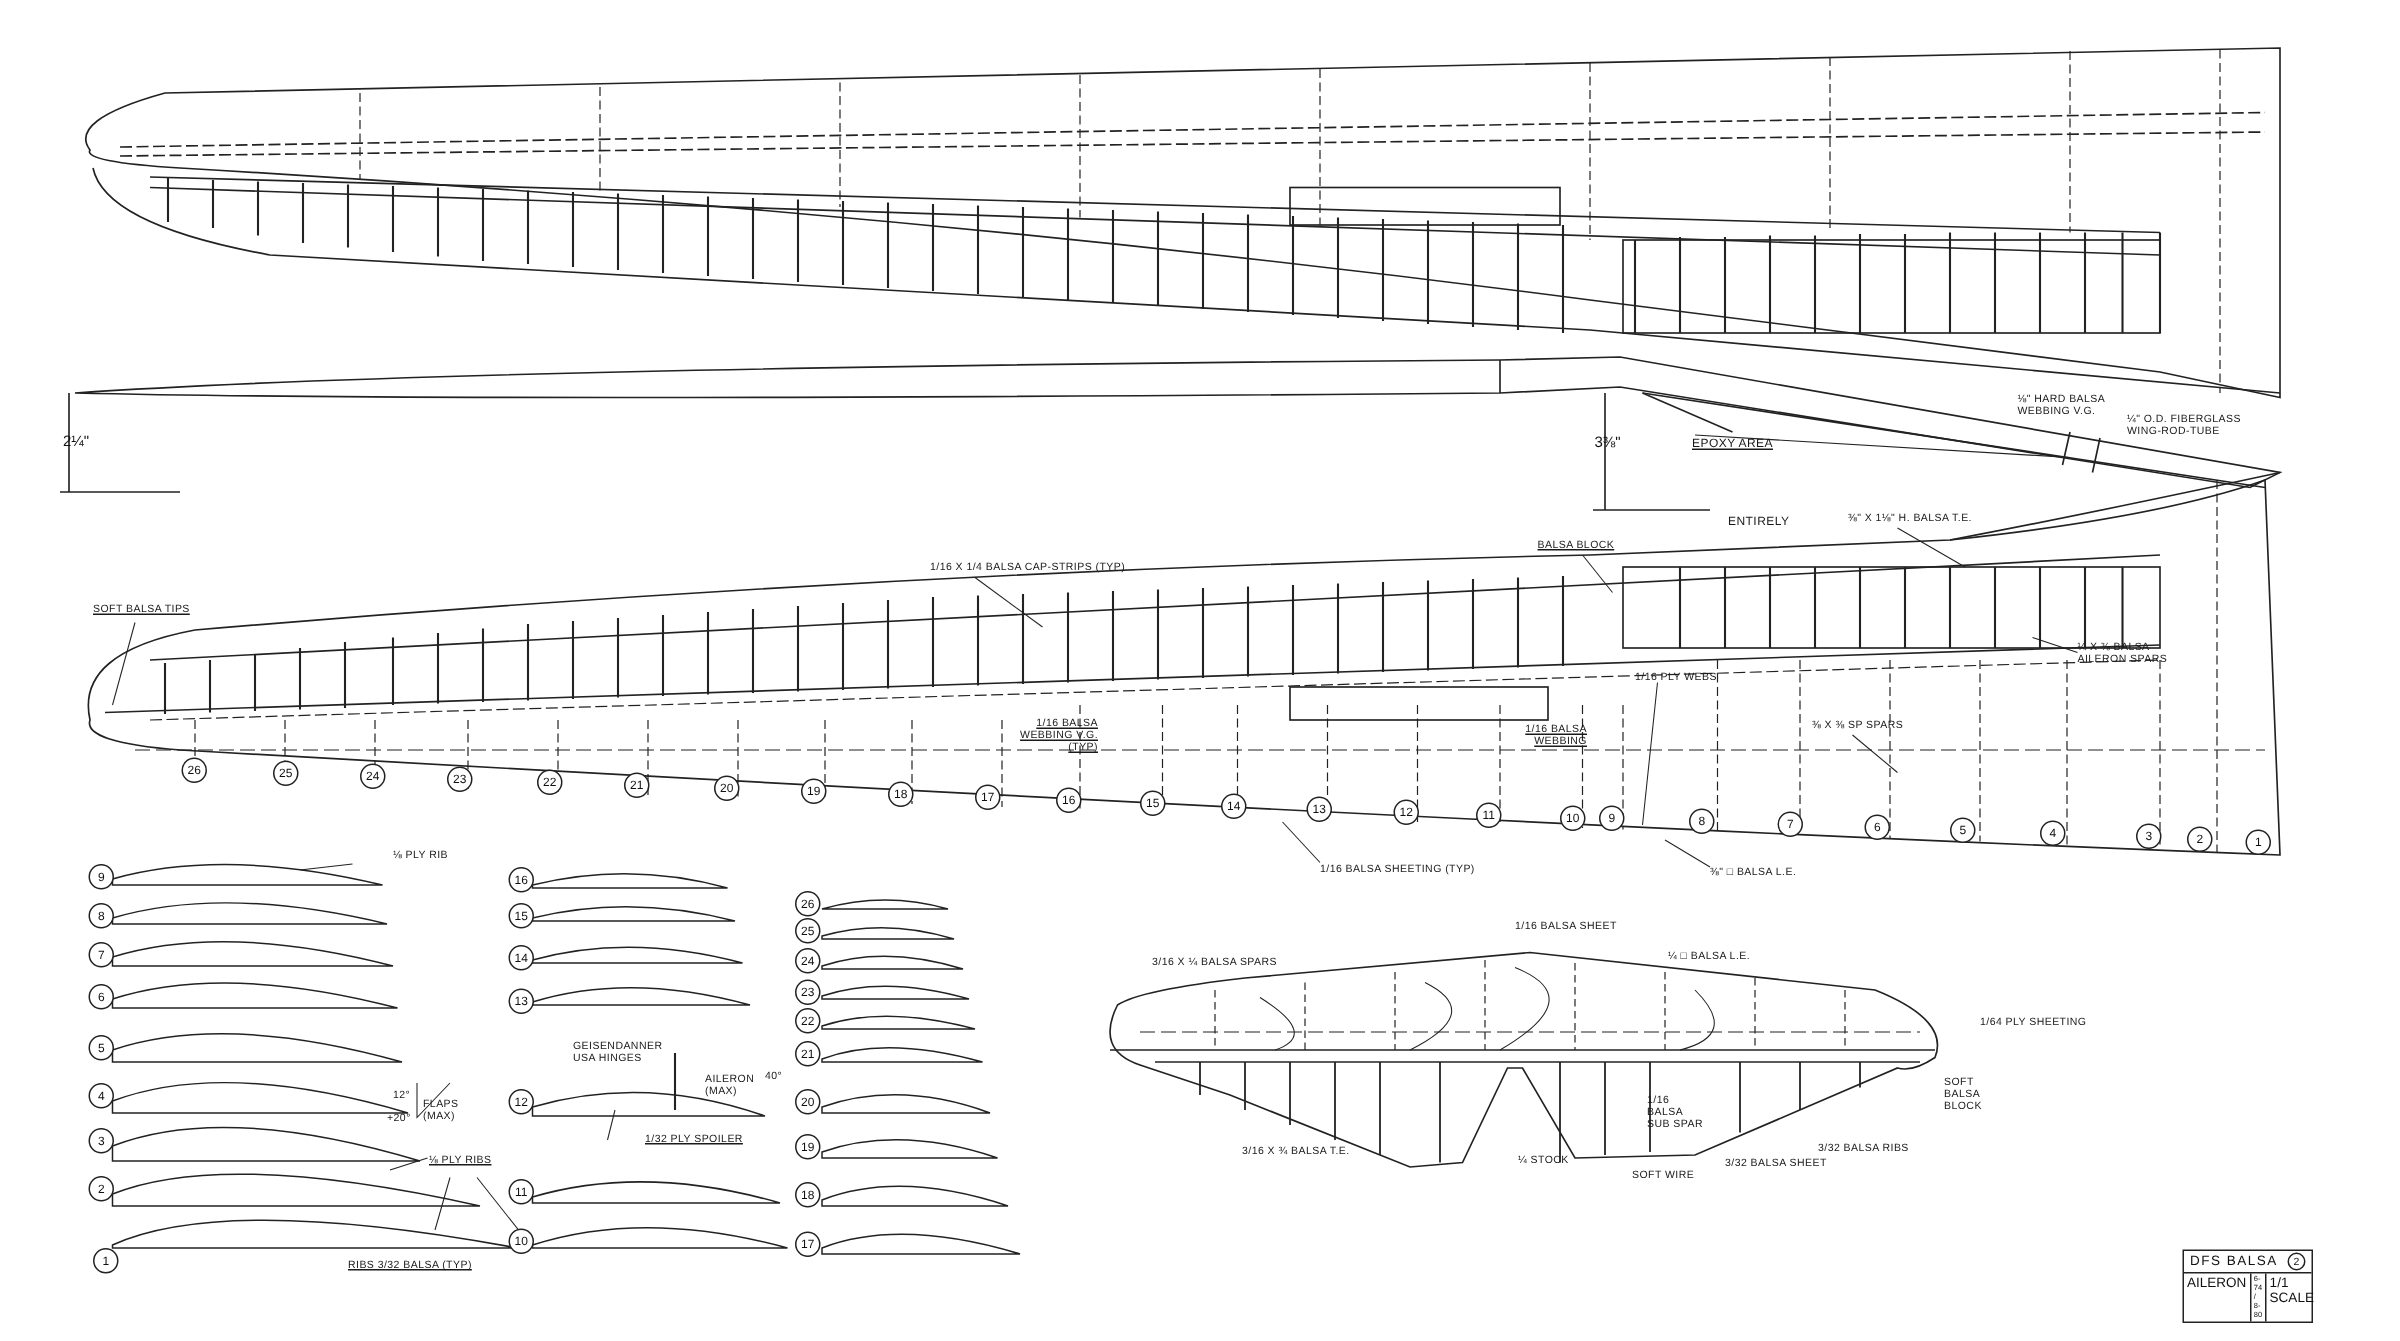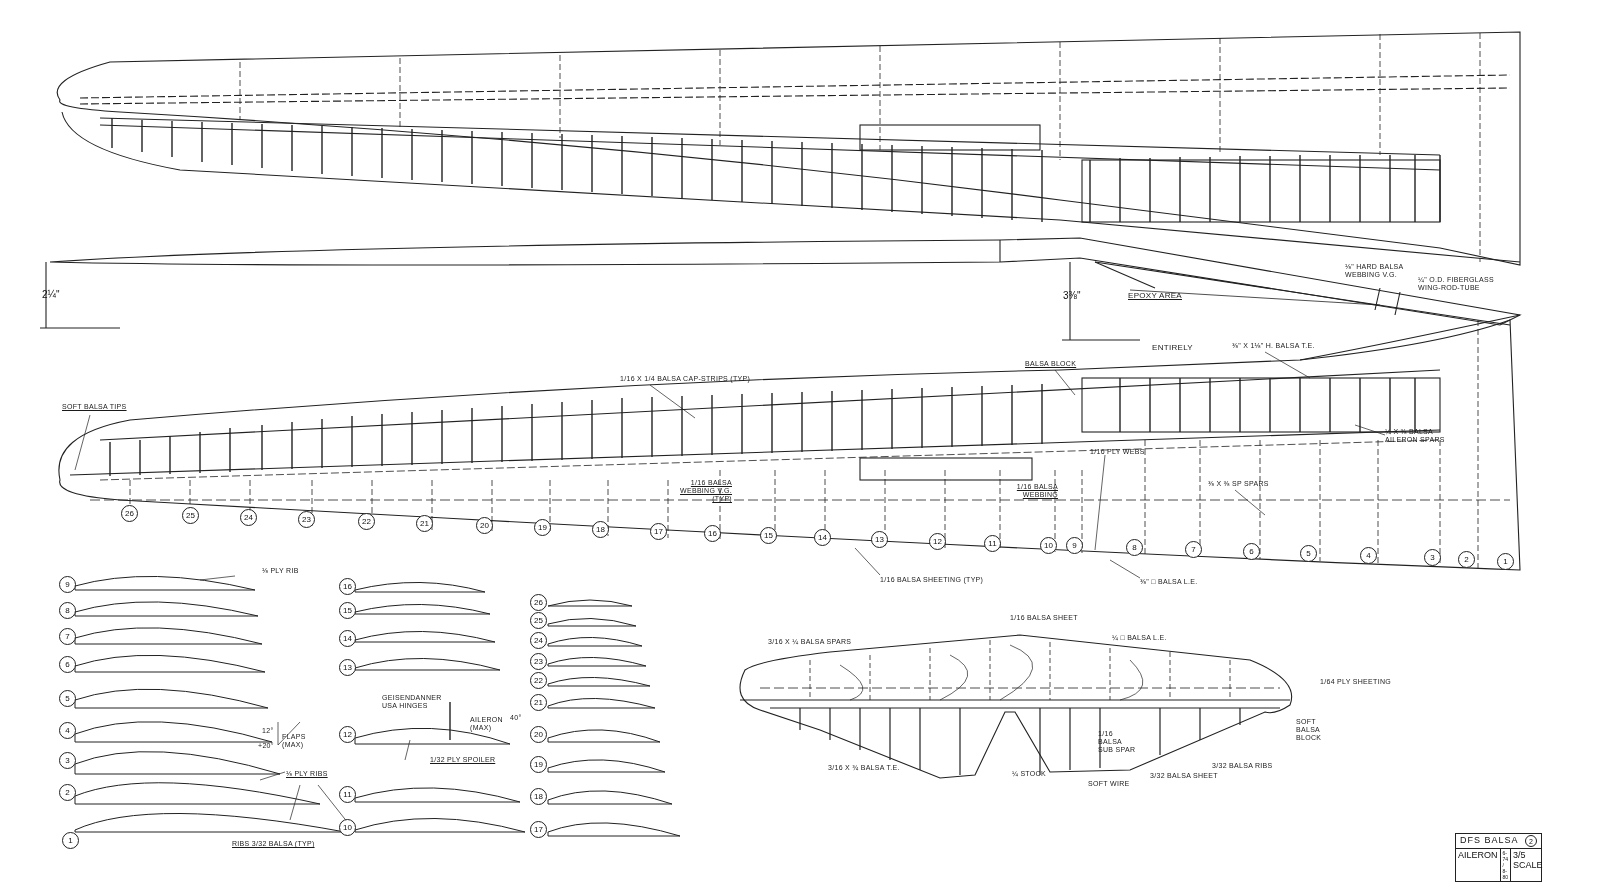--- a/index.html
+++ b/index.html
@@ -366,17 +366,17 @@
 <div class="num" style="left:530px;top:821px;">17</div>
 
 <div class="tb">
   <div class="r1">
     <span>DFS BALSA</span>
     <span style="border:1px solid #222;border-radius:50%;width:10px;height:10px;font-size:7px;display:inline-flex;align-items:center;justify-content:center;letter-spacing:0;">2</span>
   </div>
   <div class="r2">
     <div>AILERON</div>
     <div style="font-size:5px;">6-74 / 8-80</div>
-    <div>3/5 SCALE</div>
+    <div>1/1 SCALE</div>
   </div>
 </div>
 
 </div>
 
 </body></html>

